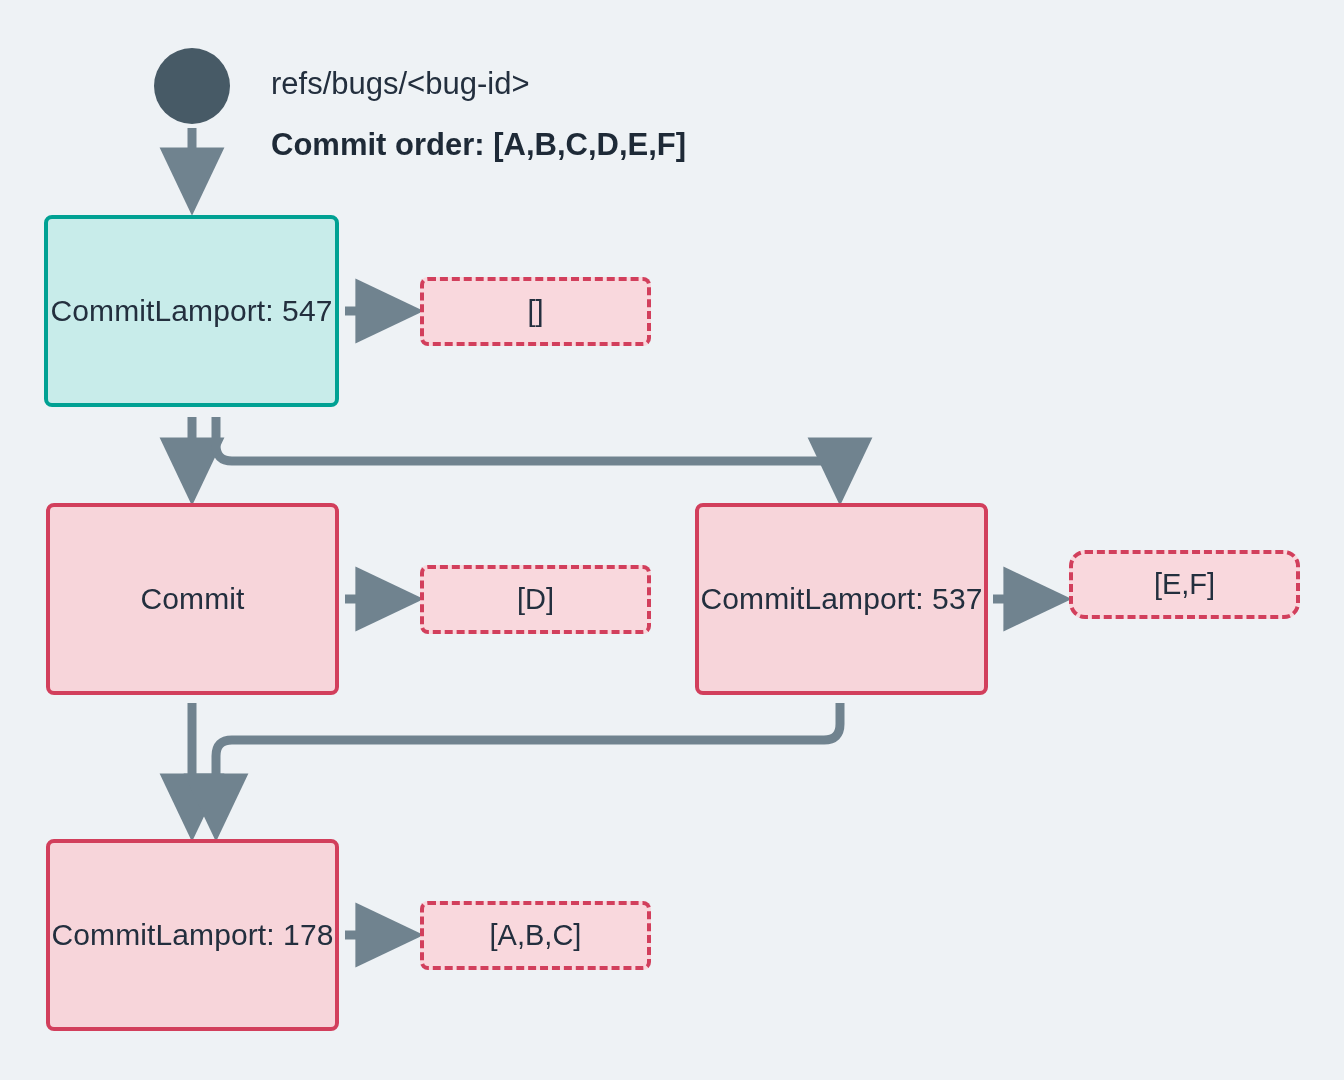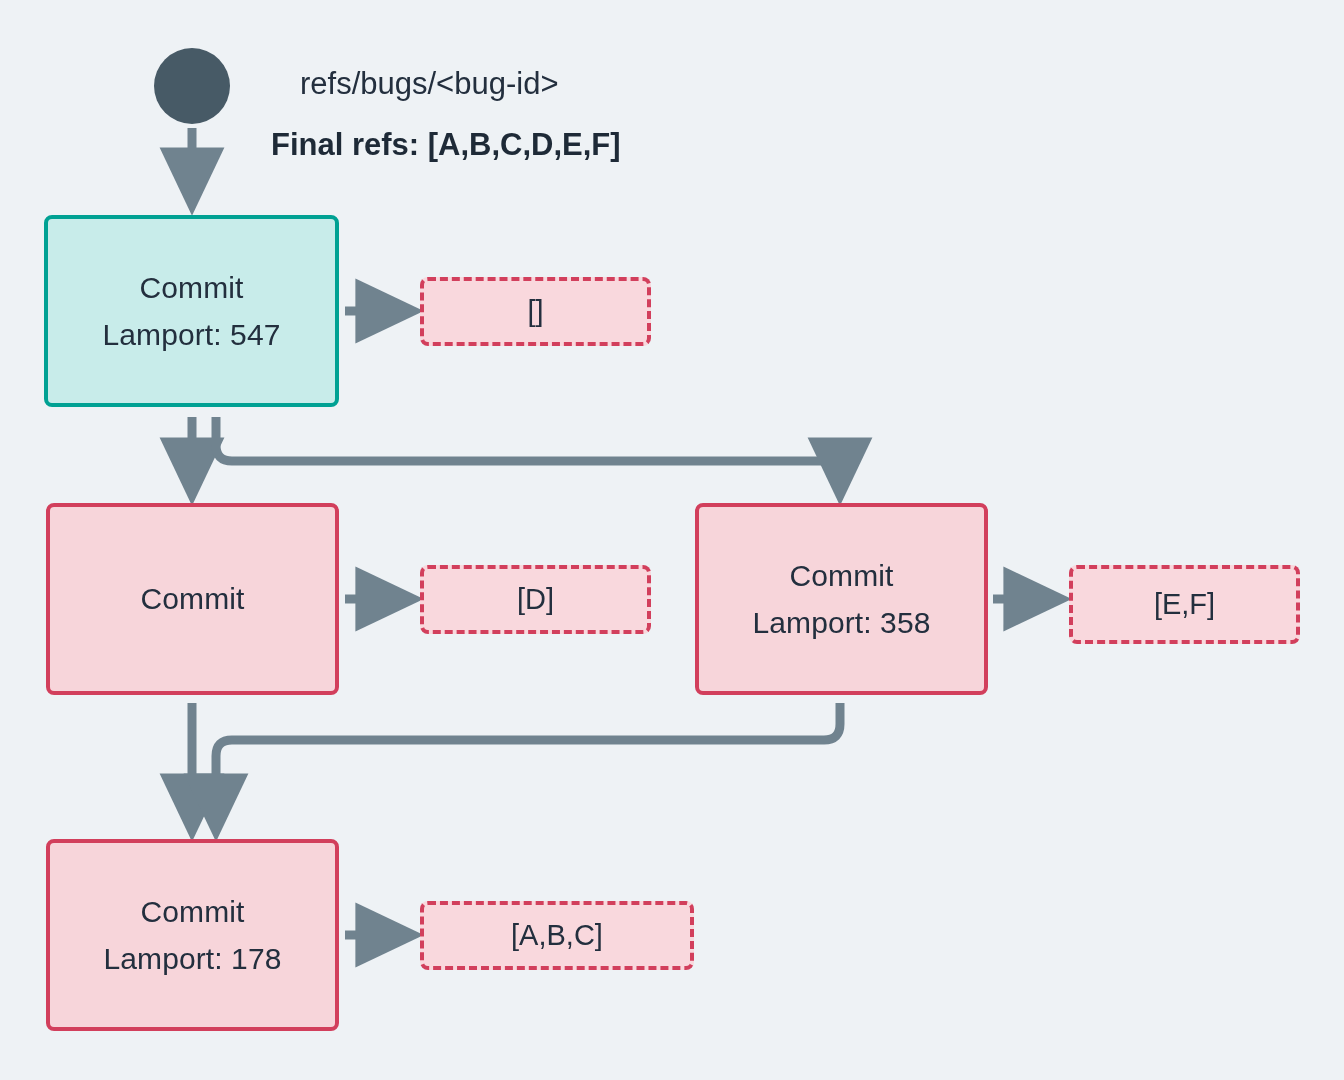--- a/index.html
+++ b/index.html
@@ -23,21 +23,21 @@
     left: 0;
     top: 0;
     width: 1344px;
     height: 1080px;
     overflow: visible;
   }
   .node {
     position: absolute;
     box-sizing: border-box;
     display: flex;
-    flex-direction: column;
+    flex-direction: row;
     align-items: center;
     justify-content: center;
     border-radius: 8px;
     color: #232f3e;
     font-size: 30px;
     line-height: 1.58;
     letter-spacing: 0.1px;
     white-space: nowrap;
   }
   .node .line2 { }
@@ -67,21 +67,20 @@
     width: 76px;
     height: 76px;
     border-radius: 50%;
     background: #475a66;
   }
   .label-plain {
     position: absolute;
     font-size: 31px;
     color: #232f3e;
     white-space: nowrap;
-    margin-left: 29px;
   }
   .label-bold {
     position: absolute;
     font-size: 31px;
     font-weight: bold;
     color: #1e2a37;
     white-space: nowrap;
   }
 </style>
 </head>
@@ -111,46 +110,46 @@
     <path d="M192,703 L192,822" stroke="#70838f" stroke-width="9" fill="none" marker-end="url(#ah)" stroke-linecap="butt"></path>
 
     <path d="M840,703 L840,724 Q840,740 824,740 L232,740 Q216,740 216,756 L216,822" stroke="#70838f" stroke-width="9" fill="none" marker-end="url(#ah)" stroke-linecap="butt"></path>
 
     <path d="M345,935 L404,935" stroke="#70838f" stroke-width="9" fill="none" marker-end="url(#ah)" stroke-linecap="butt"></path>
   </svg>
 
   <div class="start-dot" style="left:154px; top:48px;"></div>
 
   <div class="label-plain" style="left:271px; top:66px;">refs/bugs/&lt;bug-id&gt;</div>
-  <div class="label-bold" style="left:271px; top:127px;">Final refs: [A,B,C,D,E,F]</div>
+  <div class="label-bold" style="left:271px; top:127px;">Commit order: [A,B,C,D,E,F]</div>
 
   <div class="node node-teal" style="left:44px; top:215px; width:295px; height:192px;">
     <div>Commit</div>
     <div class="line2">Lamport: 547</div>
   </div>
   <div class="note" style="left:420px; top:277px; width:231px; height:69px;">
     <span>[]</span>
   </div>
 
   <div class="node node-pink" style="left:46px; top:503px; width:293px; height:192px;">
     <div>Commit</div>
   </div>
   <div class="note" style="left:420px; top:565px; width:231px; height:69px;">
     <span>[D]</span>
   </div>
 
   <div class="node node-pink" style="left:695px; top:503px; width:293px; height:192px;">
     <div>Commit</div>
-    <div class="line2">Lamport: 358</div>
+    <div class="line2">Lamport: 537</div>
   </div>
-  <div class="note" style="left:1069px; top:565px; width:231px; height:79px;">
+  <div class="note" style="left:1069px; top:550px; width:231px; height:69px;border-radius:16px;">
     <span>[E,F]</span>
   </div>
 
   <div class="node node-pink" style="left:46px; top:839px; width:293px; height:192px;">
     <div>Commit</div>
     <div class="line2">Lamport: 178</div>
   </div>
-  <div class="note" style="left:420px; top:901px; width:274px; height:69px;">
+  <div class="note" style="left:420px; top:901px; width:231px; height:69px;">
     <span>[A,B,C]</span>
   </div>
 
 </div>
 
 </body></html>

